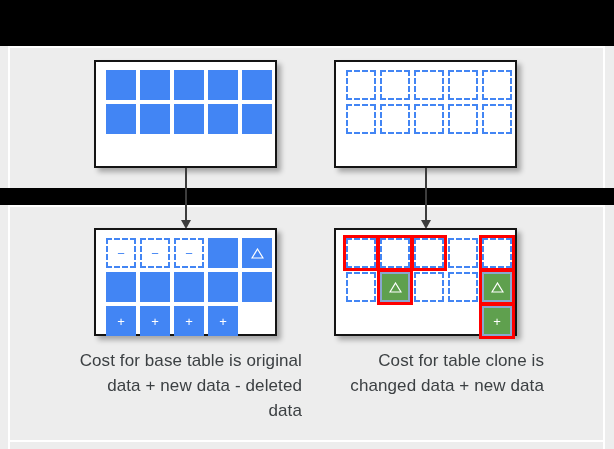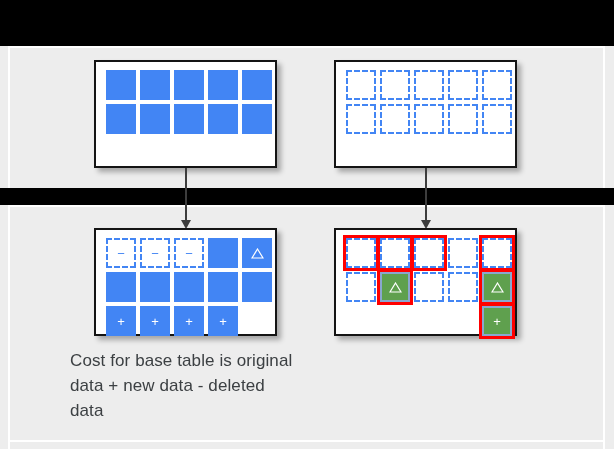--- a/index.html
+++ b/index.html
@@ -63,21 +63,21 @@
   .arrow .head{
     position:absolute;left:-4px;width:0;height:0;
     border-left:5px solid transparent;border-right:5px solid transparent;
     border-top:9px solid #3d3d3d;
   }
   #arrow-left{left:185px;top:168px;}
   #arrow-right{left:425px;top:168px;}
 
   
   .caption{
-    position:absolute;text-align:left;color:#3c4043;
+    position:absolute;text-align:right;color:#3c4043;
     font-size:17px;line-height:25px;letter-spacing:0.1px;
   }
   #caption-base{left:70px;top:348px;width:232px;}
   #caption-clone{left:312px;top:348px;width:232px;}
 </style>
 </head>
 <body>
 
 <div id="stage">
 
@@ -220,14 +220,15 @@
           <div class="cell empty"></div>
           <div class="cell empty"></div>
           <div class="cell green redring">
             <span class="glyph white">+</span>
           </div>
         </div>
       </div>
   </div>
 
   <div class="caption" id="caption-base">Cost for base table is original data + new data - deleted data</div>
+  <div class="caption" id="caption-clone">Cost for table clone is changed data + new data</div>
 
 </div>
 
 </body></html>

